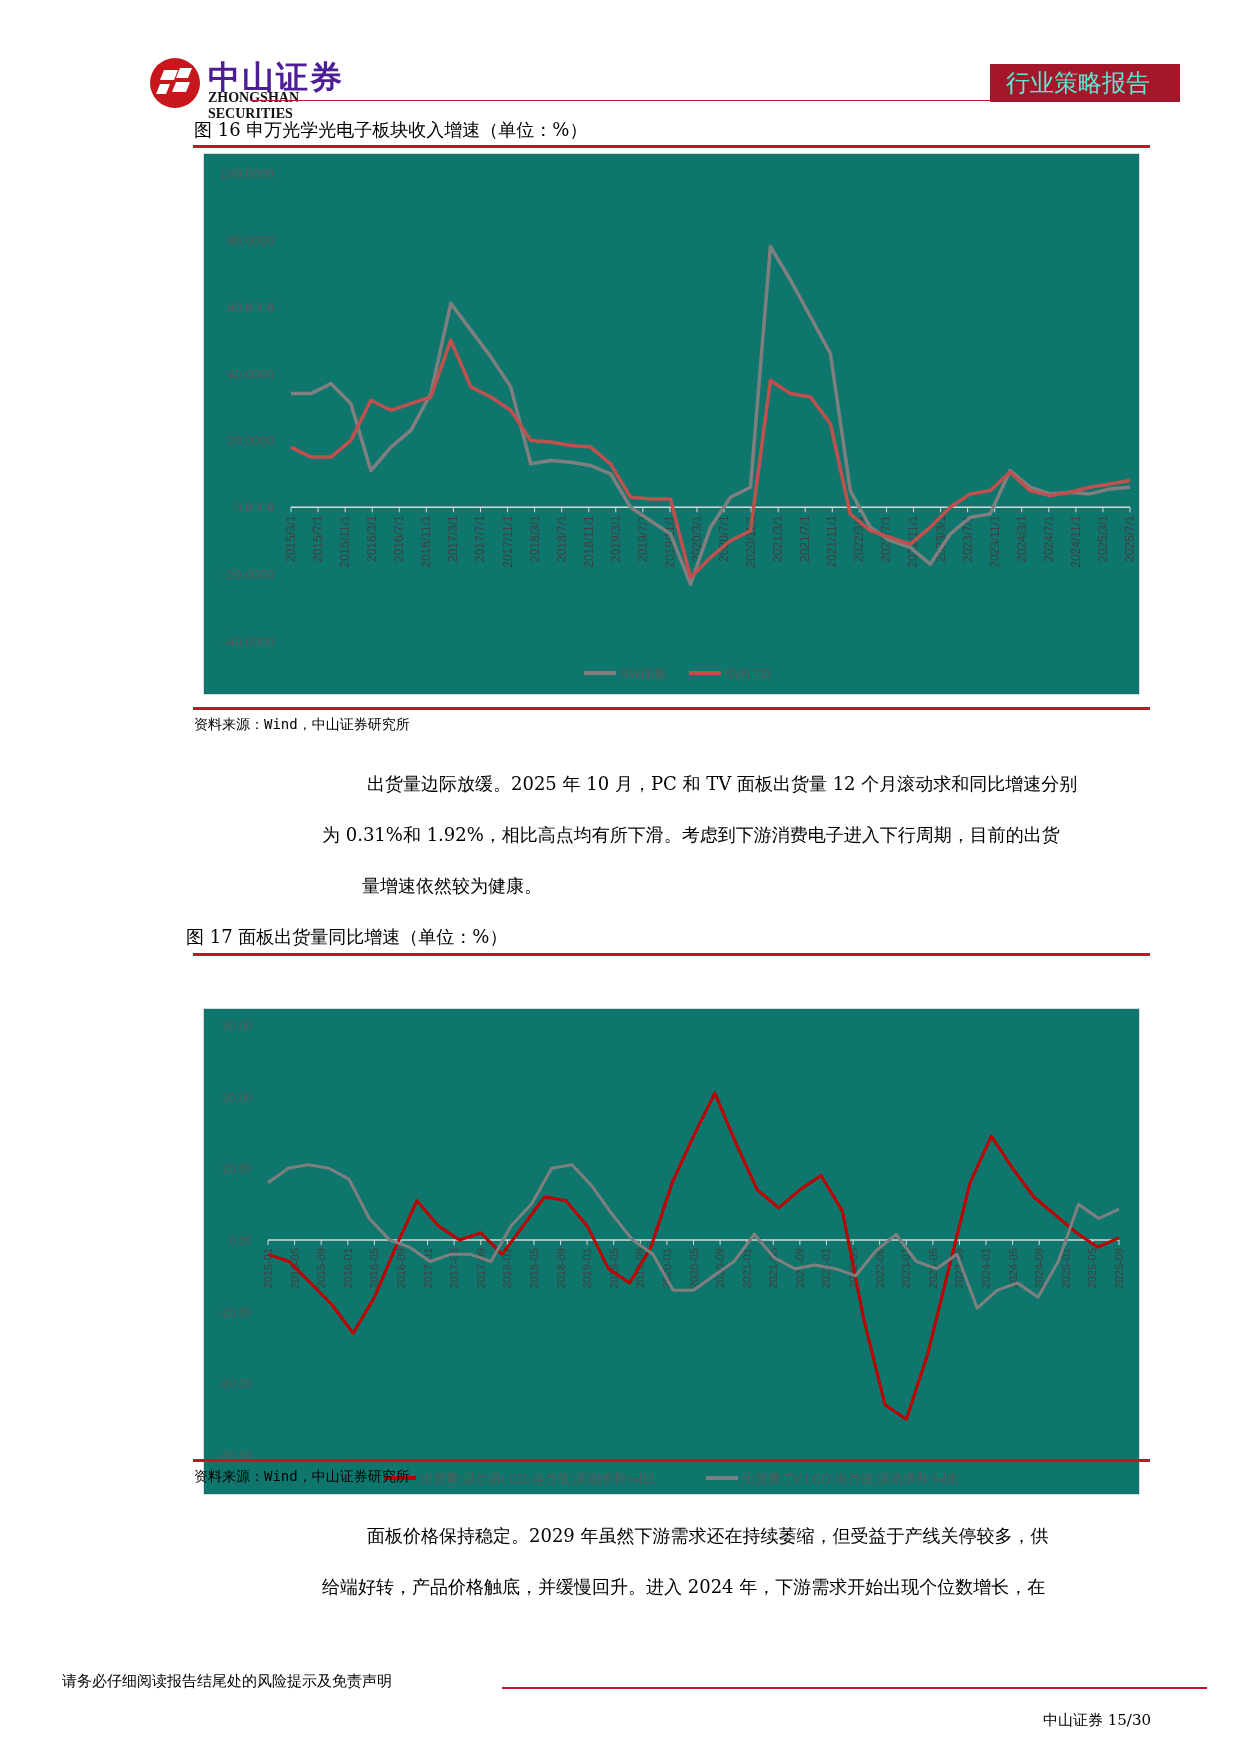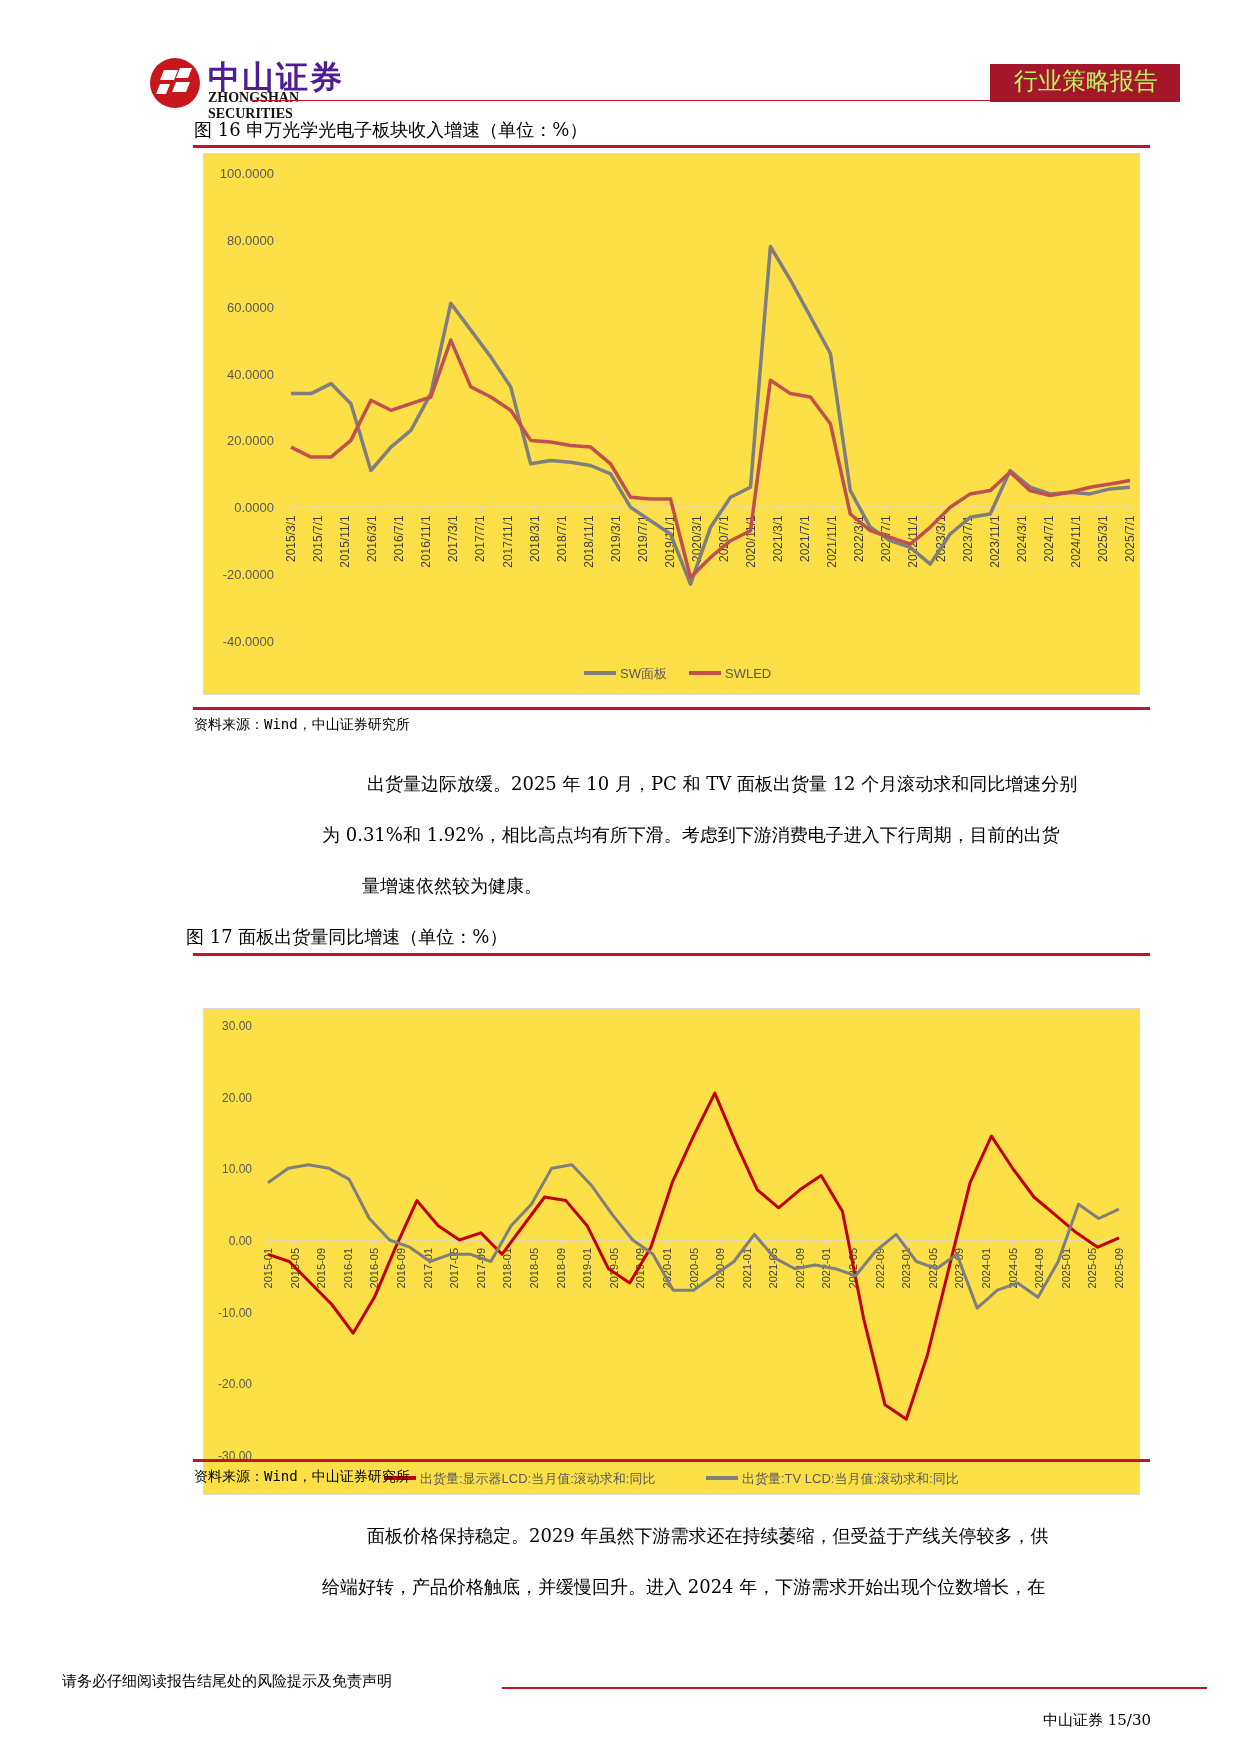--- a/index.html
+++ b/index.html
@@ -3,24 +3,24 @@
 <meta charset="utf-8">
 <style>
   html,body{margin:0;padding:0;background:#fff;}
   body{width:1241px;height:1754px;position:relative;overflow:hidden;font-family:"DejaVu Sans",sans-serif;color:#000;}
   .abs{position:absolute;}
   .logo{left:150px;top:58px;width:230px;height:50px;}
   .logo-circle{position:absolute;left:0;top:0;width:50px;height:50px;border-radius:50%;background:#c8161d;}
   .logo-cn{position:absolute;left:58px;top:-2px;font-size:32px;font-weight:bold;color:#4c1d95;letter-spacing:2px;font-family:"DejaVu Sans",sans-serif;}
   .logo-en{position:absolute;left:58px;top:32px;font-size:14px;font-weight:bold;color:#111;font-family:Liberation Serif, serif;}
   .head-line{left:250px;top:100px;width:740px;height:1px;background:#c0162a;}
-  .tag{left:990px;top:64px;width:190px;height:38px;background:#a4172a;color:#bef264;font-size:24px;line-height:38px;padding-left:24px;box-sizing:border-box;font-family:Liberation Mono, monospace;}
+  .tag{left:990px;top:64px;width:190px;height:38px;background:#a4172a;color:#5eead4;font-size:24px;line-height:38px;padding-left:16px;box-sizing:border-box;font-family:Liberation Serif, serif;}
   .fig-title{font-size:18px;font-family:"DejaVu Serif",serif;}
   .red-rule{height:3px;background:#c0162a;}
-  .chart-box{border:1px solid #d9d9d9;background:#fde047;}
+  .chart-box{border:1px solid #d9d9d9;background:#0f766e;}
   .source{font-size:14px;font-family:"DejaVu Sans Mono",monospace;}
   .para{font-size:18px;line-height:51px;font-family:"DejaVu Serif",serif;}
   .para b{font-weight:normal;}
   .footer-text{font-size:15px;font-family:"DejaVu Serif",serif;}
   svg text{font-family:"Liberation Sans",sans-serif;}
 </style>
 </head>
 <body>
 
 <div class="abs logo">

